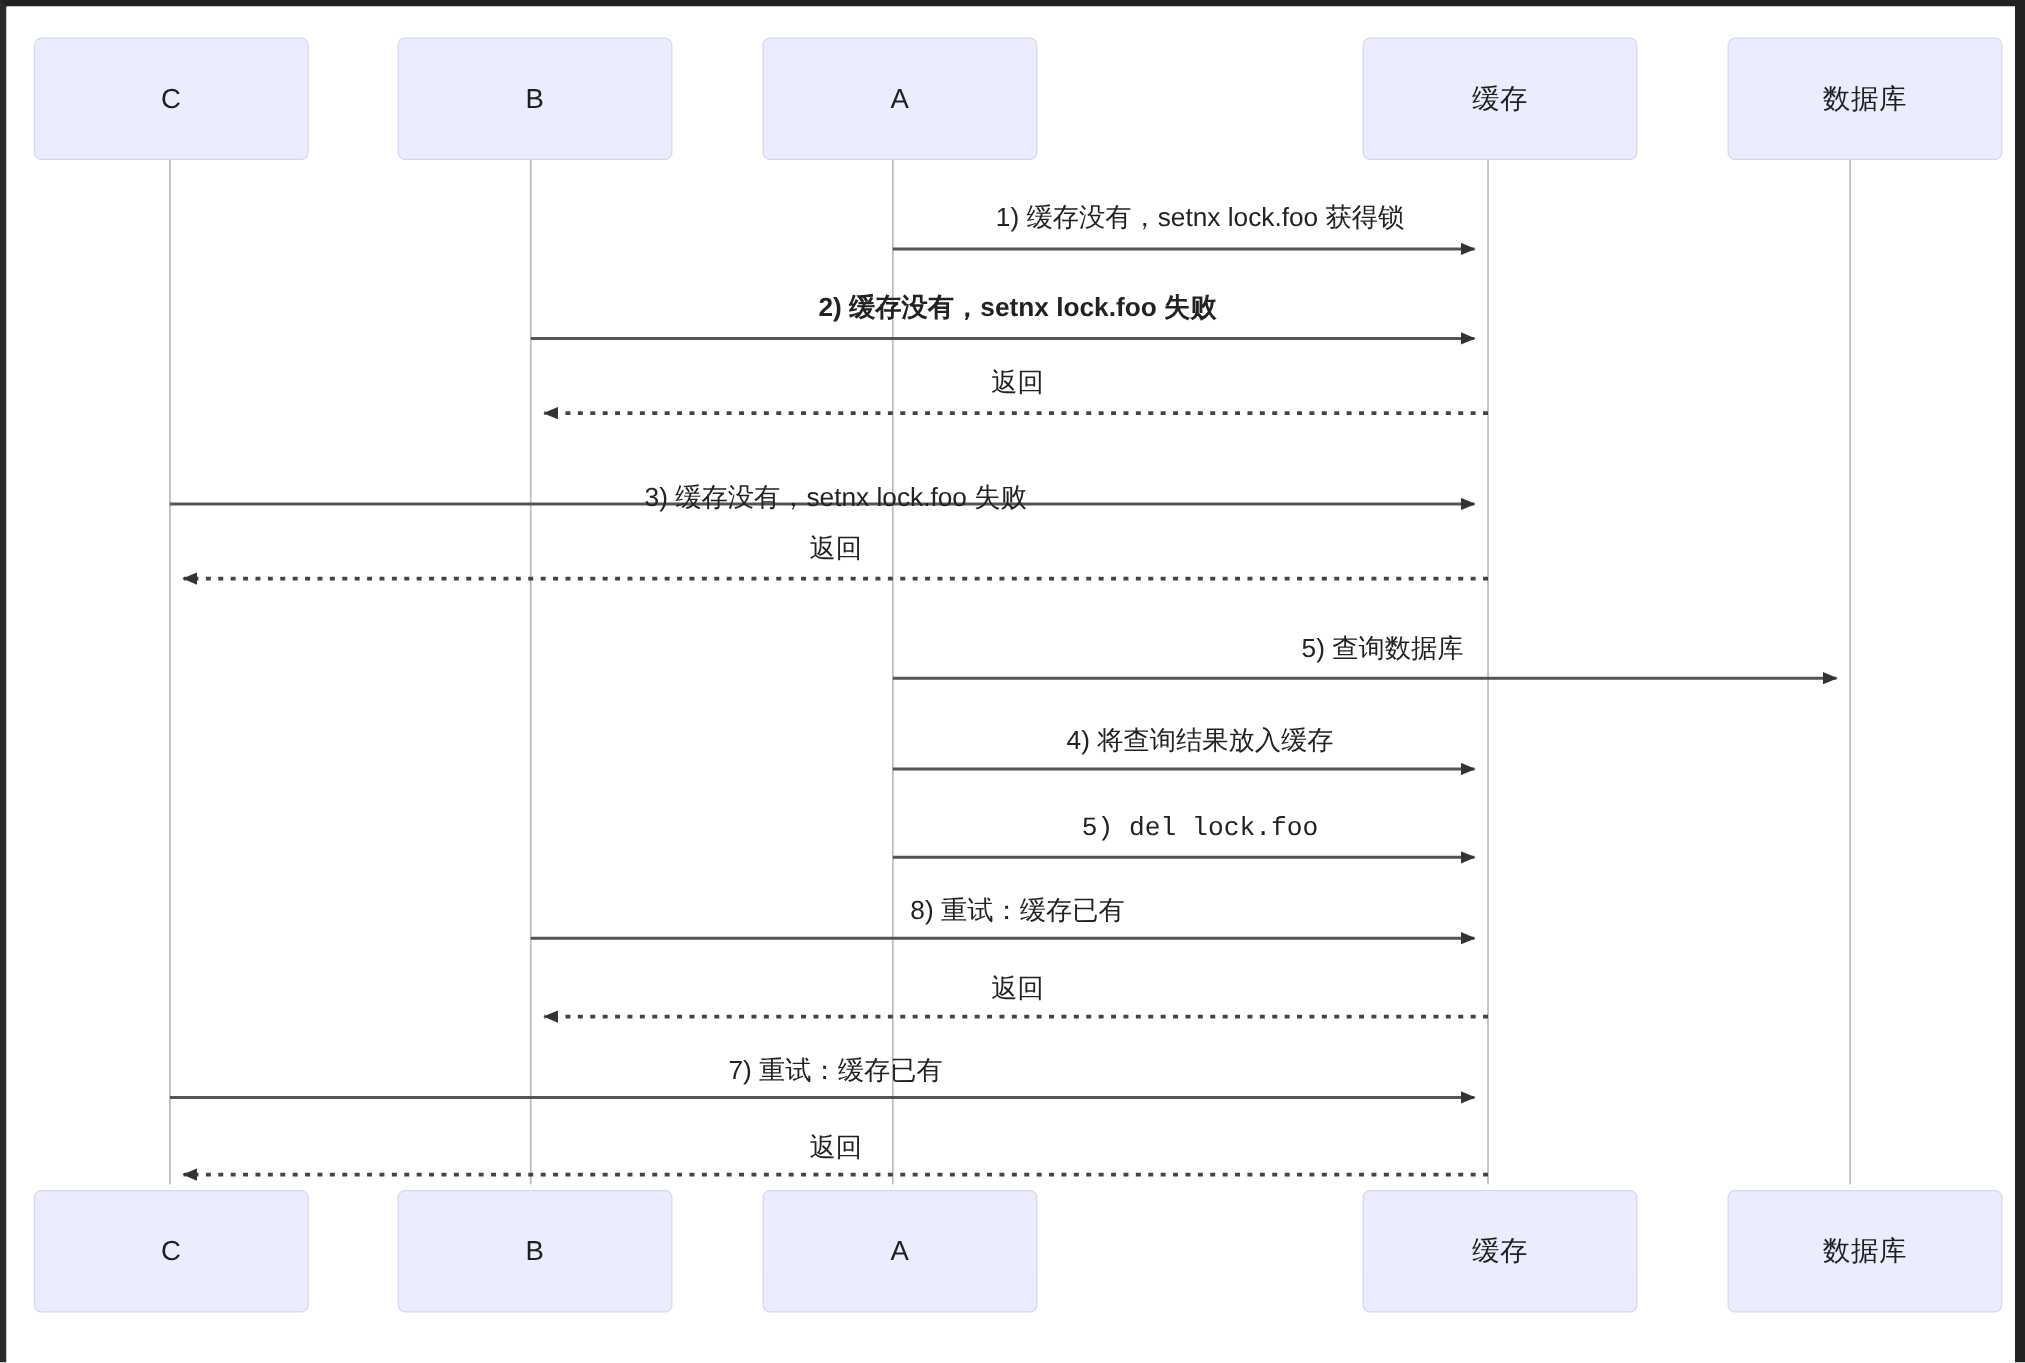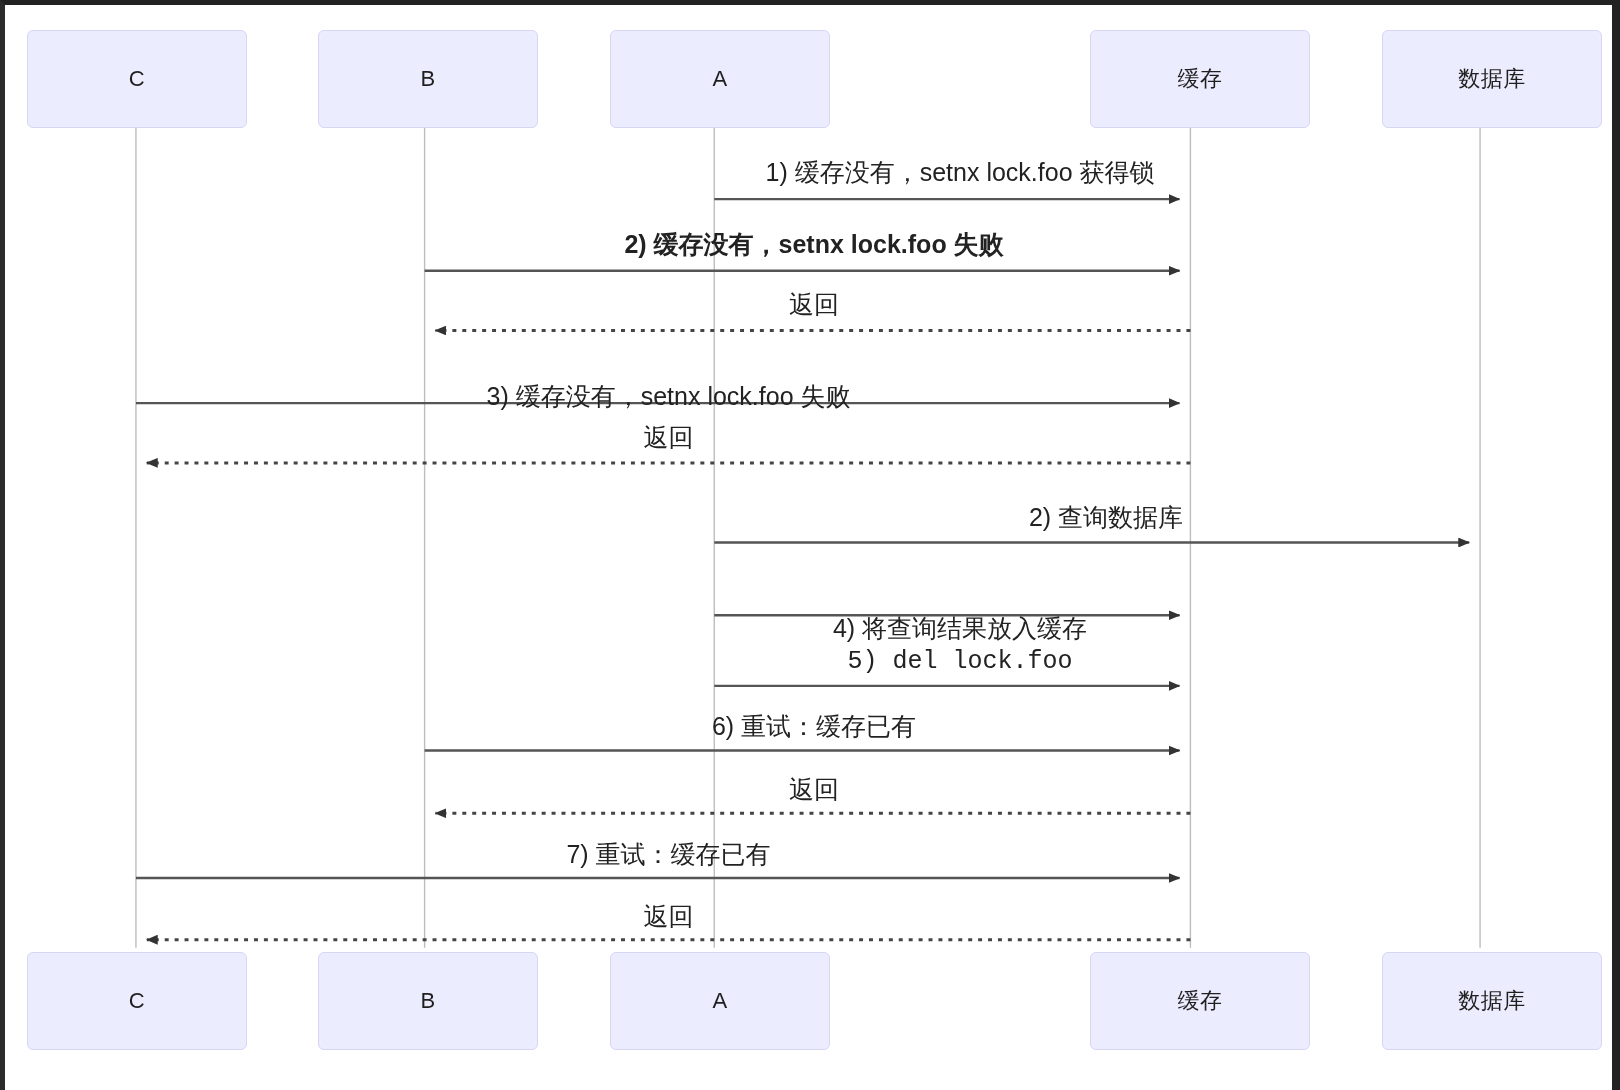--- a/index.html
+++ b/index.html
@@ -40,21 +40,21 @@
   }
   .actor-label {
     font-size: 22px;
     color: #1f1f1f;
     letter-spacing: 0.5px;
     line-height: 1;
     user-select: none;
   }
   .msg-label {
     position: absolute;
-    font-size: 25px;
+    font-size: 21px;
     color: #222222;
     white-space: nowrap;
     transform: translate(-50%, -100%);
     line-height: 1.1;
     user-select: none;
   }
 </style>
 </head>
 <body>
 
@@ -124,21 +124,21 @@
       <div class="actor-box" style="left: 1377px; top: 947px; width: 220px; height: 98px;">
         <span class="actor-label">数据库</span>
       </div>
     </div>
   <div id="labels">
       <div class="msg-label" style="left: 955px; top: 181px;">1) 缓存没有，setnx lock.foo 获得锁</div>
       <div class="msg-label" style="left: 809px; top: 253px; font-weight: bold;">2) 缓存没有，setnx lock.foo 失败</div>
       <div class="msg-label" style="left: 809px; top: 313px;">返回</div>
       <div class="msg-label" style="left: 663.5px; top: 405px;">3) 缓存没有，setnx lock.foo 失败</div>
       <div class="msg-label" style="left: 663.5px; top: 446px;">返回</div>
-      <div class="msg-label" style="left: 1101px; top: 526px;">2) 查询数据库</div>
-      <div class="msg-label" style="left: 955px; top: 599px; margin-top: 38px;">4) 将查询结果放入缓存</div>
+      <div class="msg-label" style="left: 1101px; top: 526px;">5) 查询数据库</div>
+      <div class="msg-label" style="left: 955px; top: 599px;">4) 将查询结果放入缓存</div>
       <div class="msg-label" style="left: 955px; top: 670px; font-family: Liberation Mono, monospace;">5) del lock.foo</div>
-      <div class="msg-label" style="left: 809px; top: 735px;">6) 重试：缓存已有</div>
+      <div class="msg-label" style="left: 809px; top: 735px;">8) 重试：缓存已有</div>
       <div class="msg-label" style="left: 809px; top: 798px;">返回</div>
       <div class="msg-label" style="left: 663.5px; top: 863px;">7) 重试：缓存已有</div>
       <div class="msg-label" style="left: 663.5px; top: 925px;">返回</div>
     </div>
 </div>
 
 </body></html>

